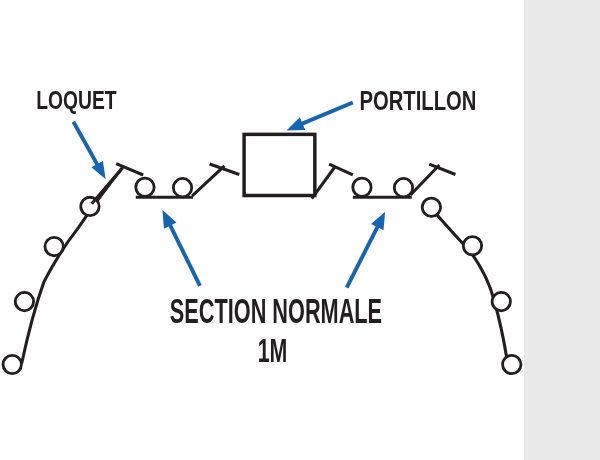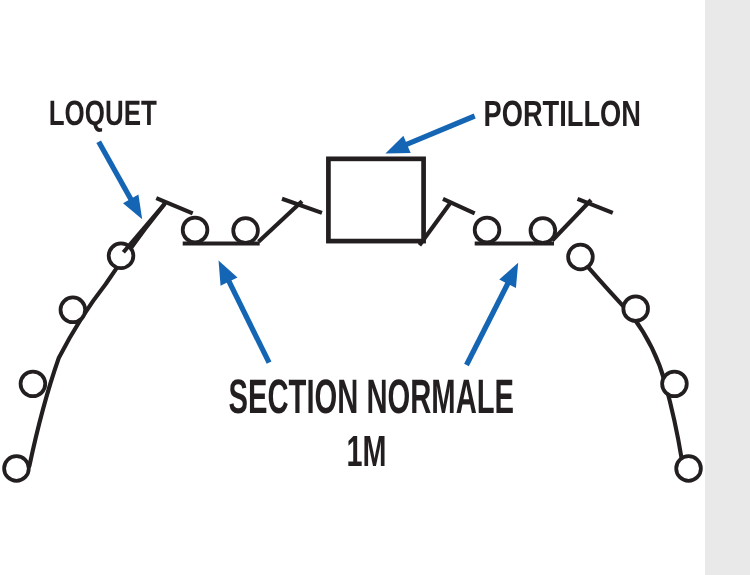--- a/index.html
+++ b/index.html
@@ -1,18 +1,18 @@
 <!DOCTYPE html>
 <html style="--ink: #231f20; --accent: #1465b4;"><head>
 <meta charset="utf-8">
 <style>
   html,body{margin:0;padding:0;background:#e9e9e9;}
   #stage{
     position:relative;
-    width:564px;height:460px;
+    width:524px;height:460px;
     background:#ffffff;
     overflow:hidden;
     font-family:"Liberation Sans", sans-serif;
     text-decoration:underline;
   }
   svg{display:block;width:100%;height:100%;}
   .ink-line{stroke:var(--ink);stroke-width:3.5;fill:none;stroke-linecap:butt;}
   .ink-path{stroke:var(--ink);stroke-width:3.5;fill:none;stroke-linecap:round;}
   .post{stroke:var(--ink);stroke-width:3.2;fill:#ffffff;}
   .gate{stroke:var(--ink);stroke-width:4;fill:#ffffff;}

